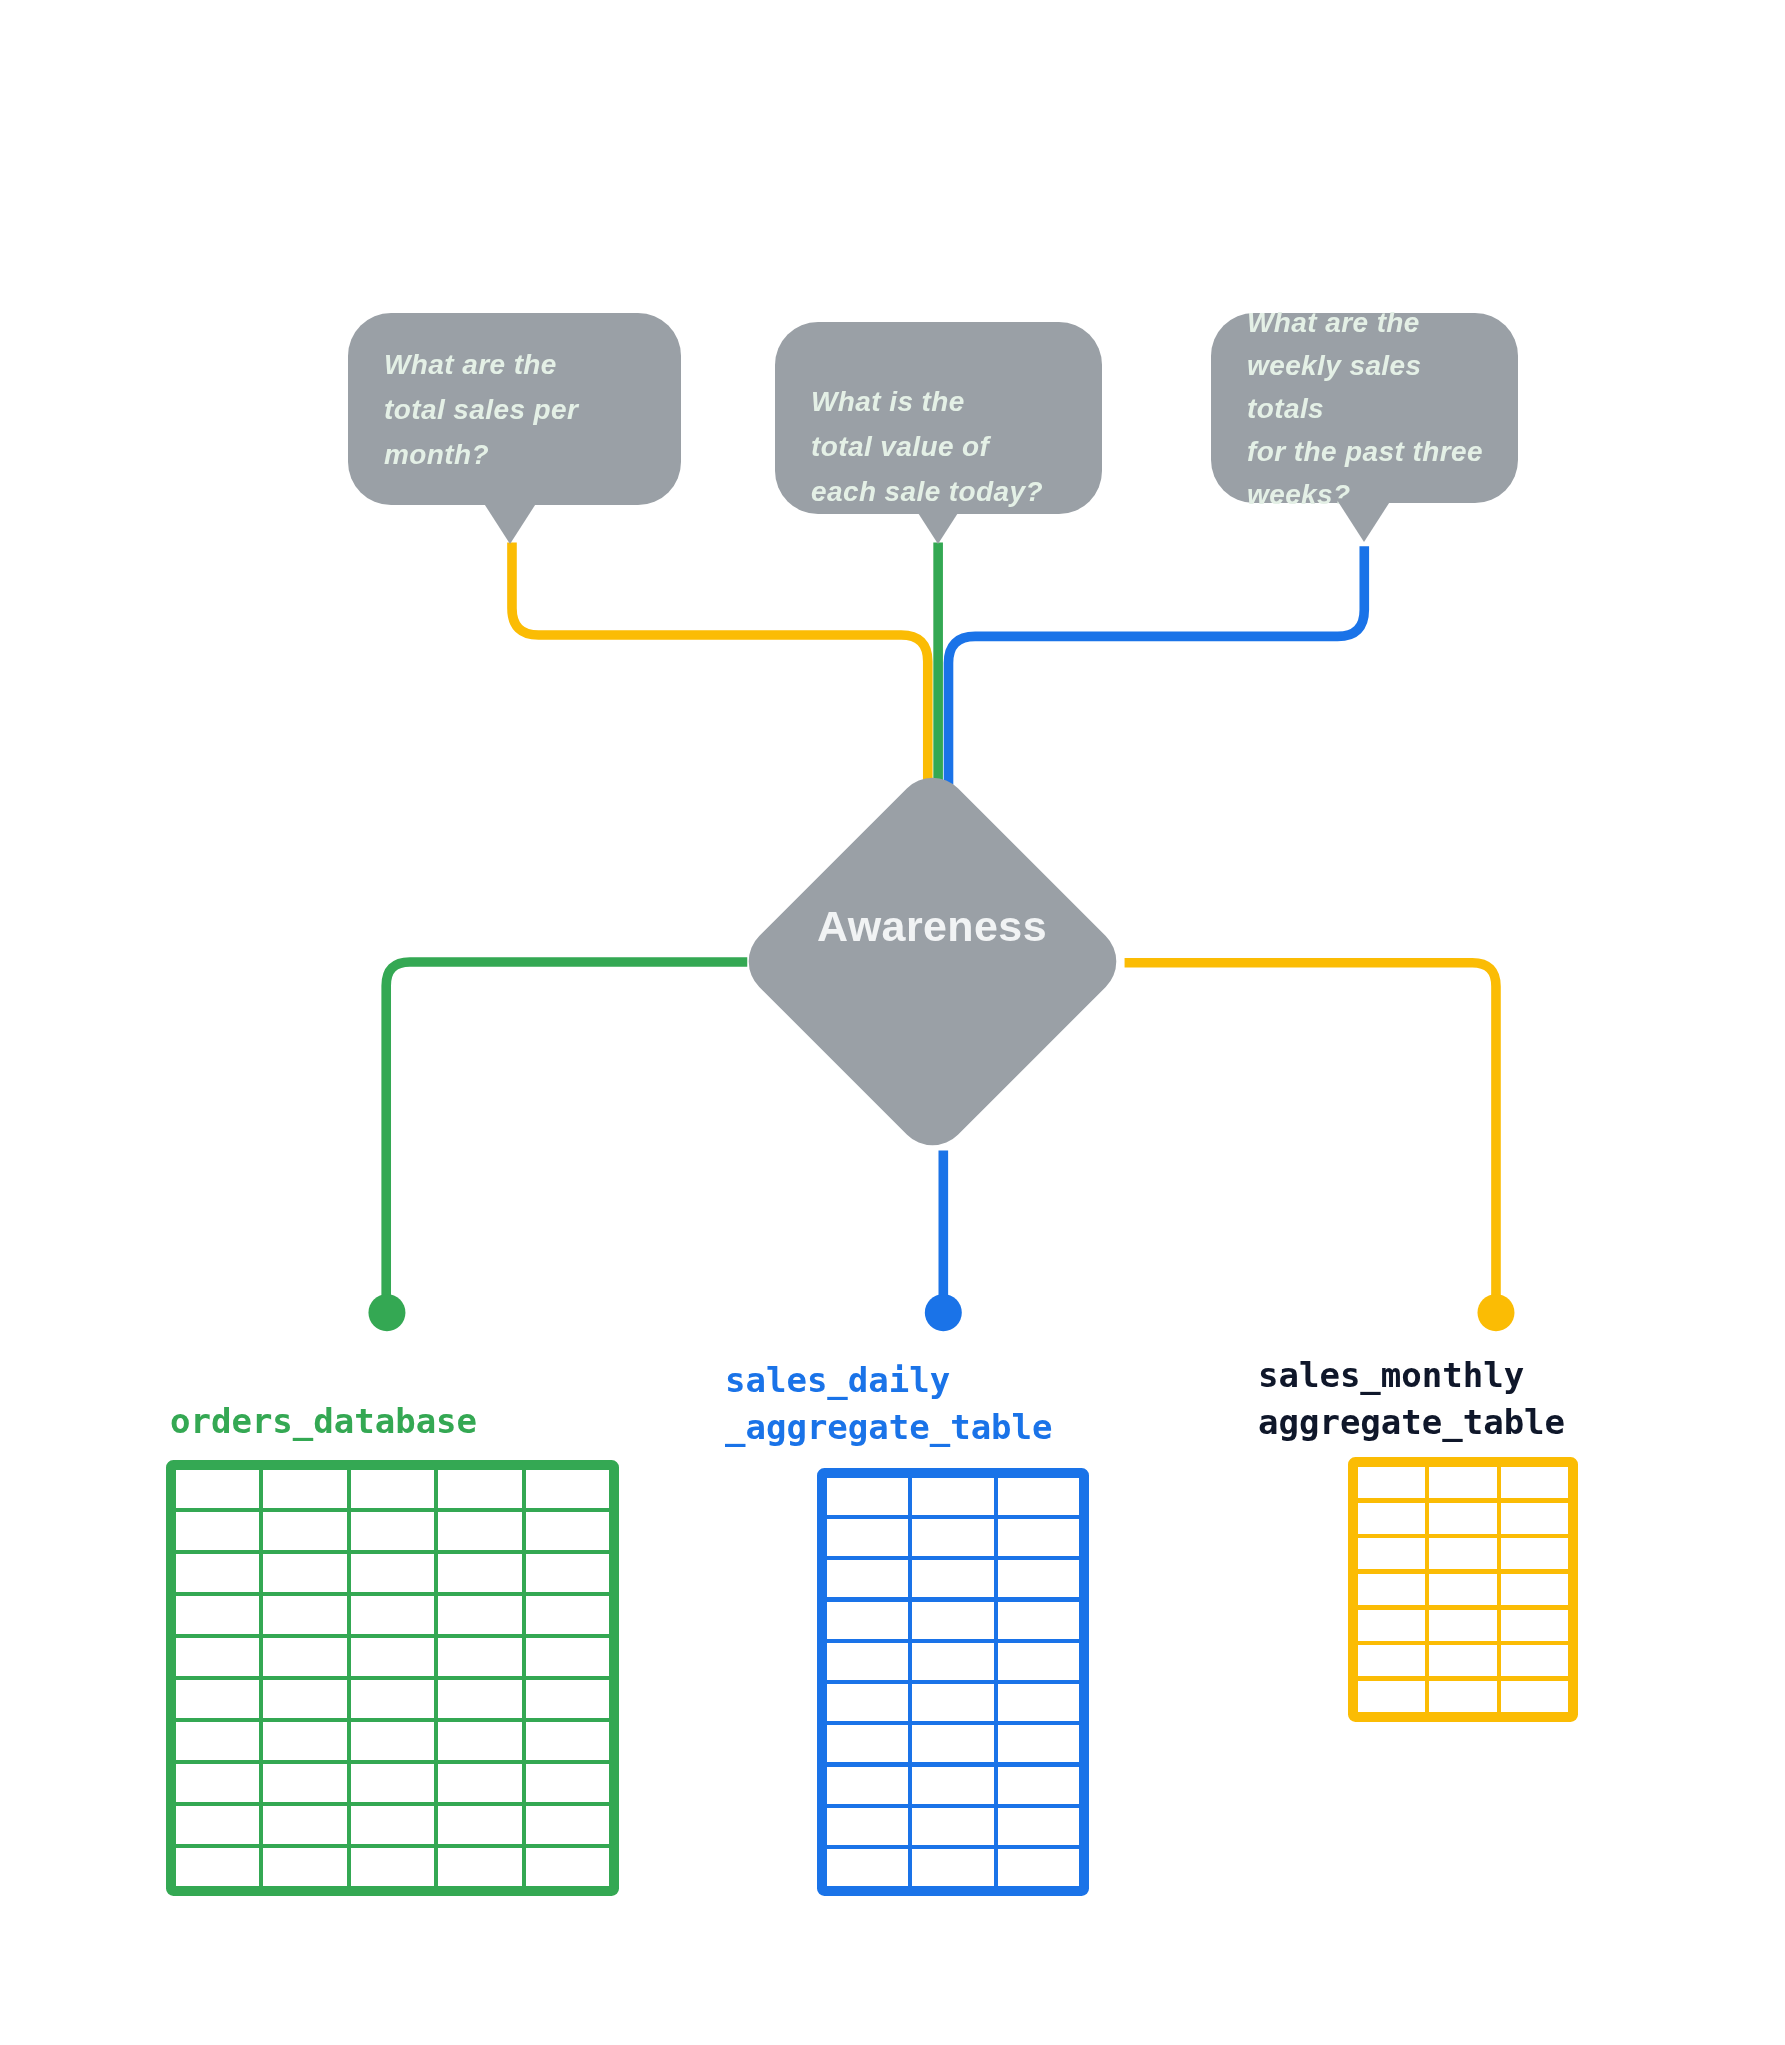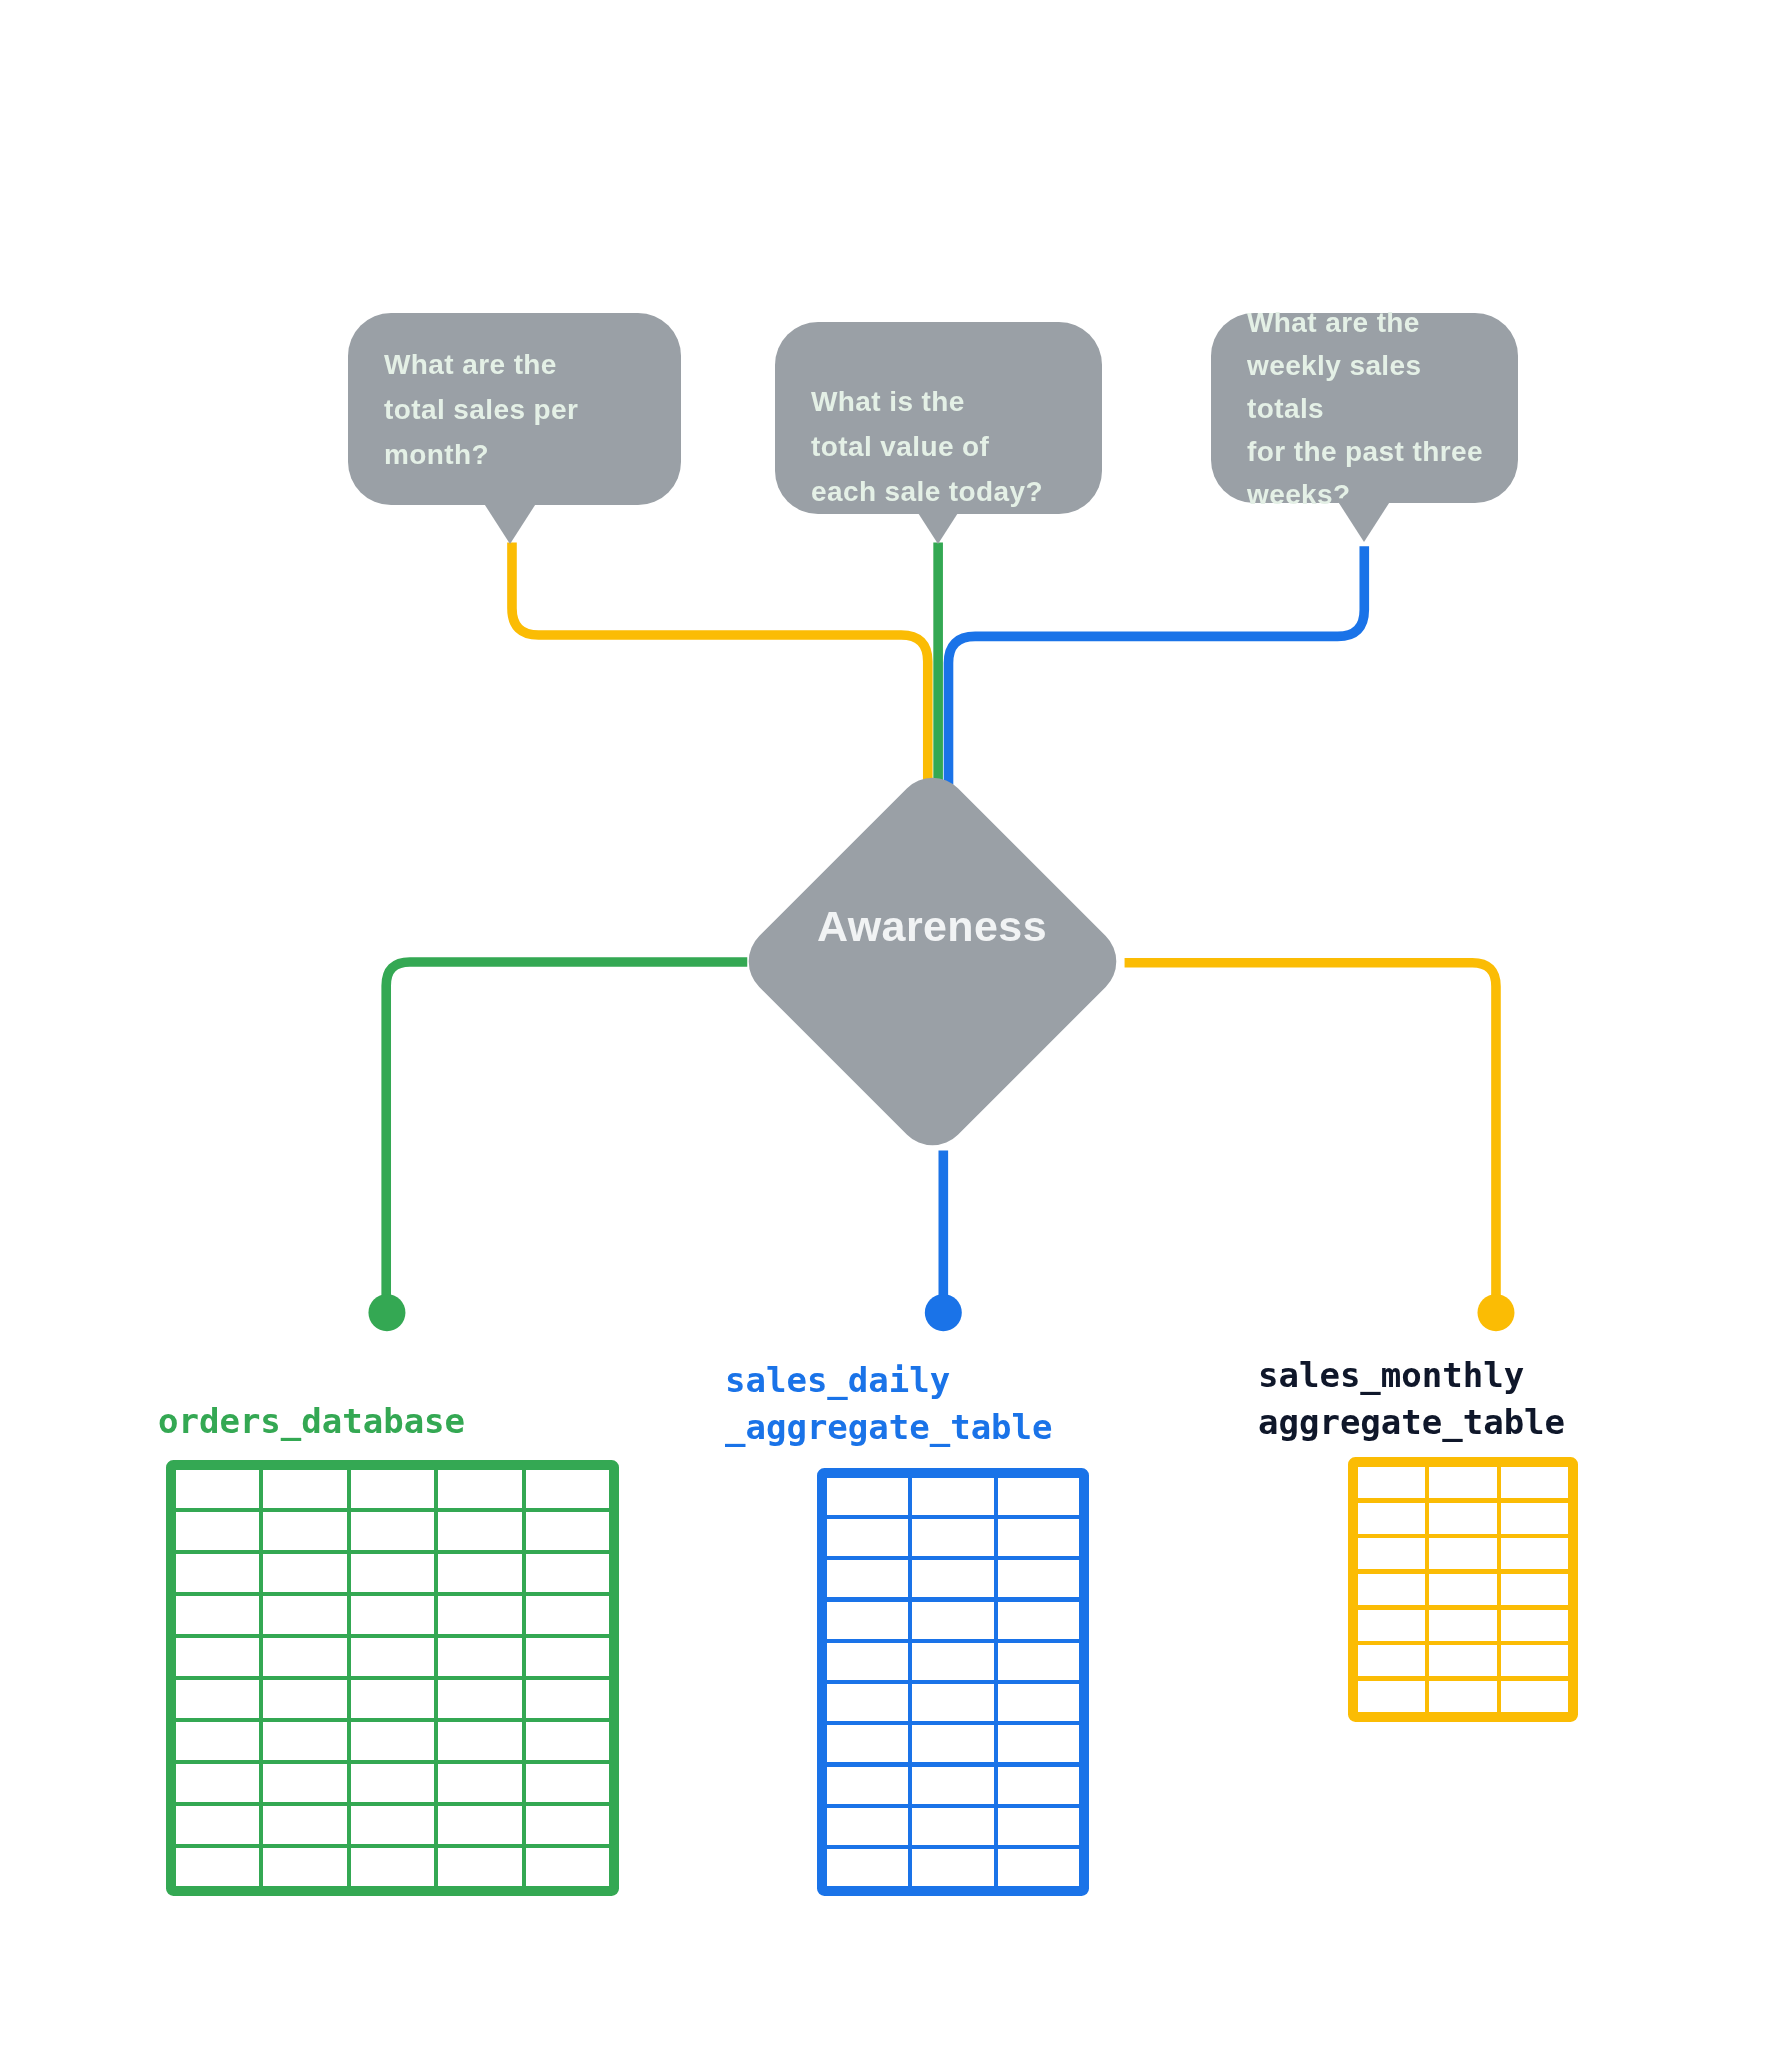--- a/index.html
+++ b/index.html
@@ -27,21 +27,21 @@
     background:var(--gray);
     border-radius:43px;
     color:var(--bubble_text);
     font-size:28px;font-weight:700;line-height:45px;
     letter-spacing:0.4px;
     display:flex;align-items:center;
     box-sizing:border-box;
     padding-left:36px;padding-right:15px;
     white-space:pre-line;
   }
-  .bubble .txt{white-space:pre-line;}
+  .bubble .txt{white-space:pre-line;font-style:italic;}
   .tail{
     position:absolute;z-index:2;
     width:0;height:0;
     border-left:27px solid transparent;
     border-right:27px solid transparent;
     border-top:42px solid var(--gray);
   }
 
   
   .diamond{
@@ -115,21 +115,21 @@
 for the past three
 weeks?</span>
   </div>
   <div class="tail" style="left:1337px;top:500px;"></div>
 
   <div class="diamond"></div>
   <div class="diamond-label">
     <div>Awareness</div>
   </div>
 
-  <div class="tbl-label" style="left: 158px; top: 1398px; width: 444px; color: rgb(52, 168, 83);">orders_database</div>
+  <div class="tbl-label" style="left: 170px; top: 1398px; width: 444px; color: rgb(52, 168, 83);">orders_database</div>
   <div class="tbl-label" style="left: 725px; top: 1357px; width: 444px; color: rgb(26, 115, 232);">sales_daily
 _aggregate_table</div>
   <div class="tbl-label" style="left: 1258px; top: 1352px; width: 444px; color: #0f172a;">sales_monthly
 aggregate_table</div>
 
   <div class="grid-table" style="left: 166px; top: 1460px; width: 453px; height: 436px; border-color: rgb(52, 168, 83); background: rgb(52, 168, 83); grid-template-columns: repeat(5, 1fr); grid-template-rows: repeat(10, 1fr);">
       <div class="cell"></div>
       <div class="cell"></div>
       <div class="cell"></div>
       <div class="cell"></div>

